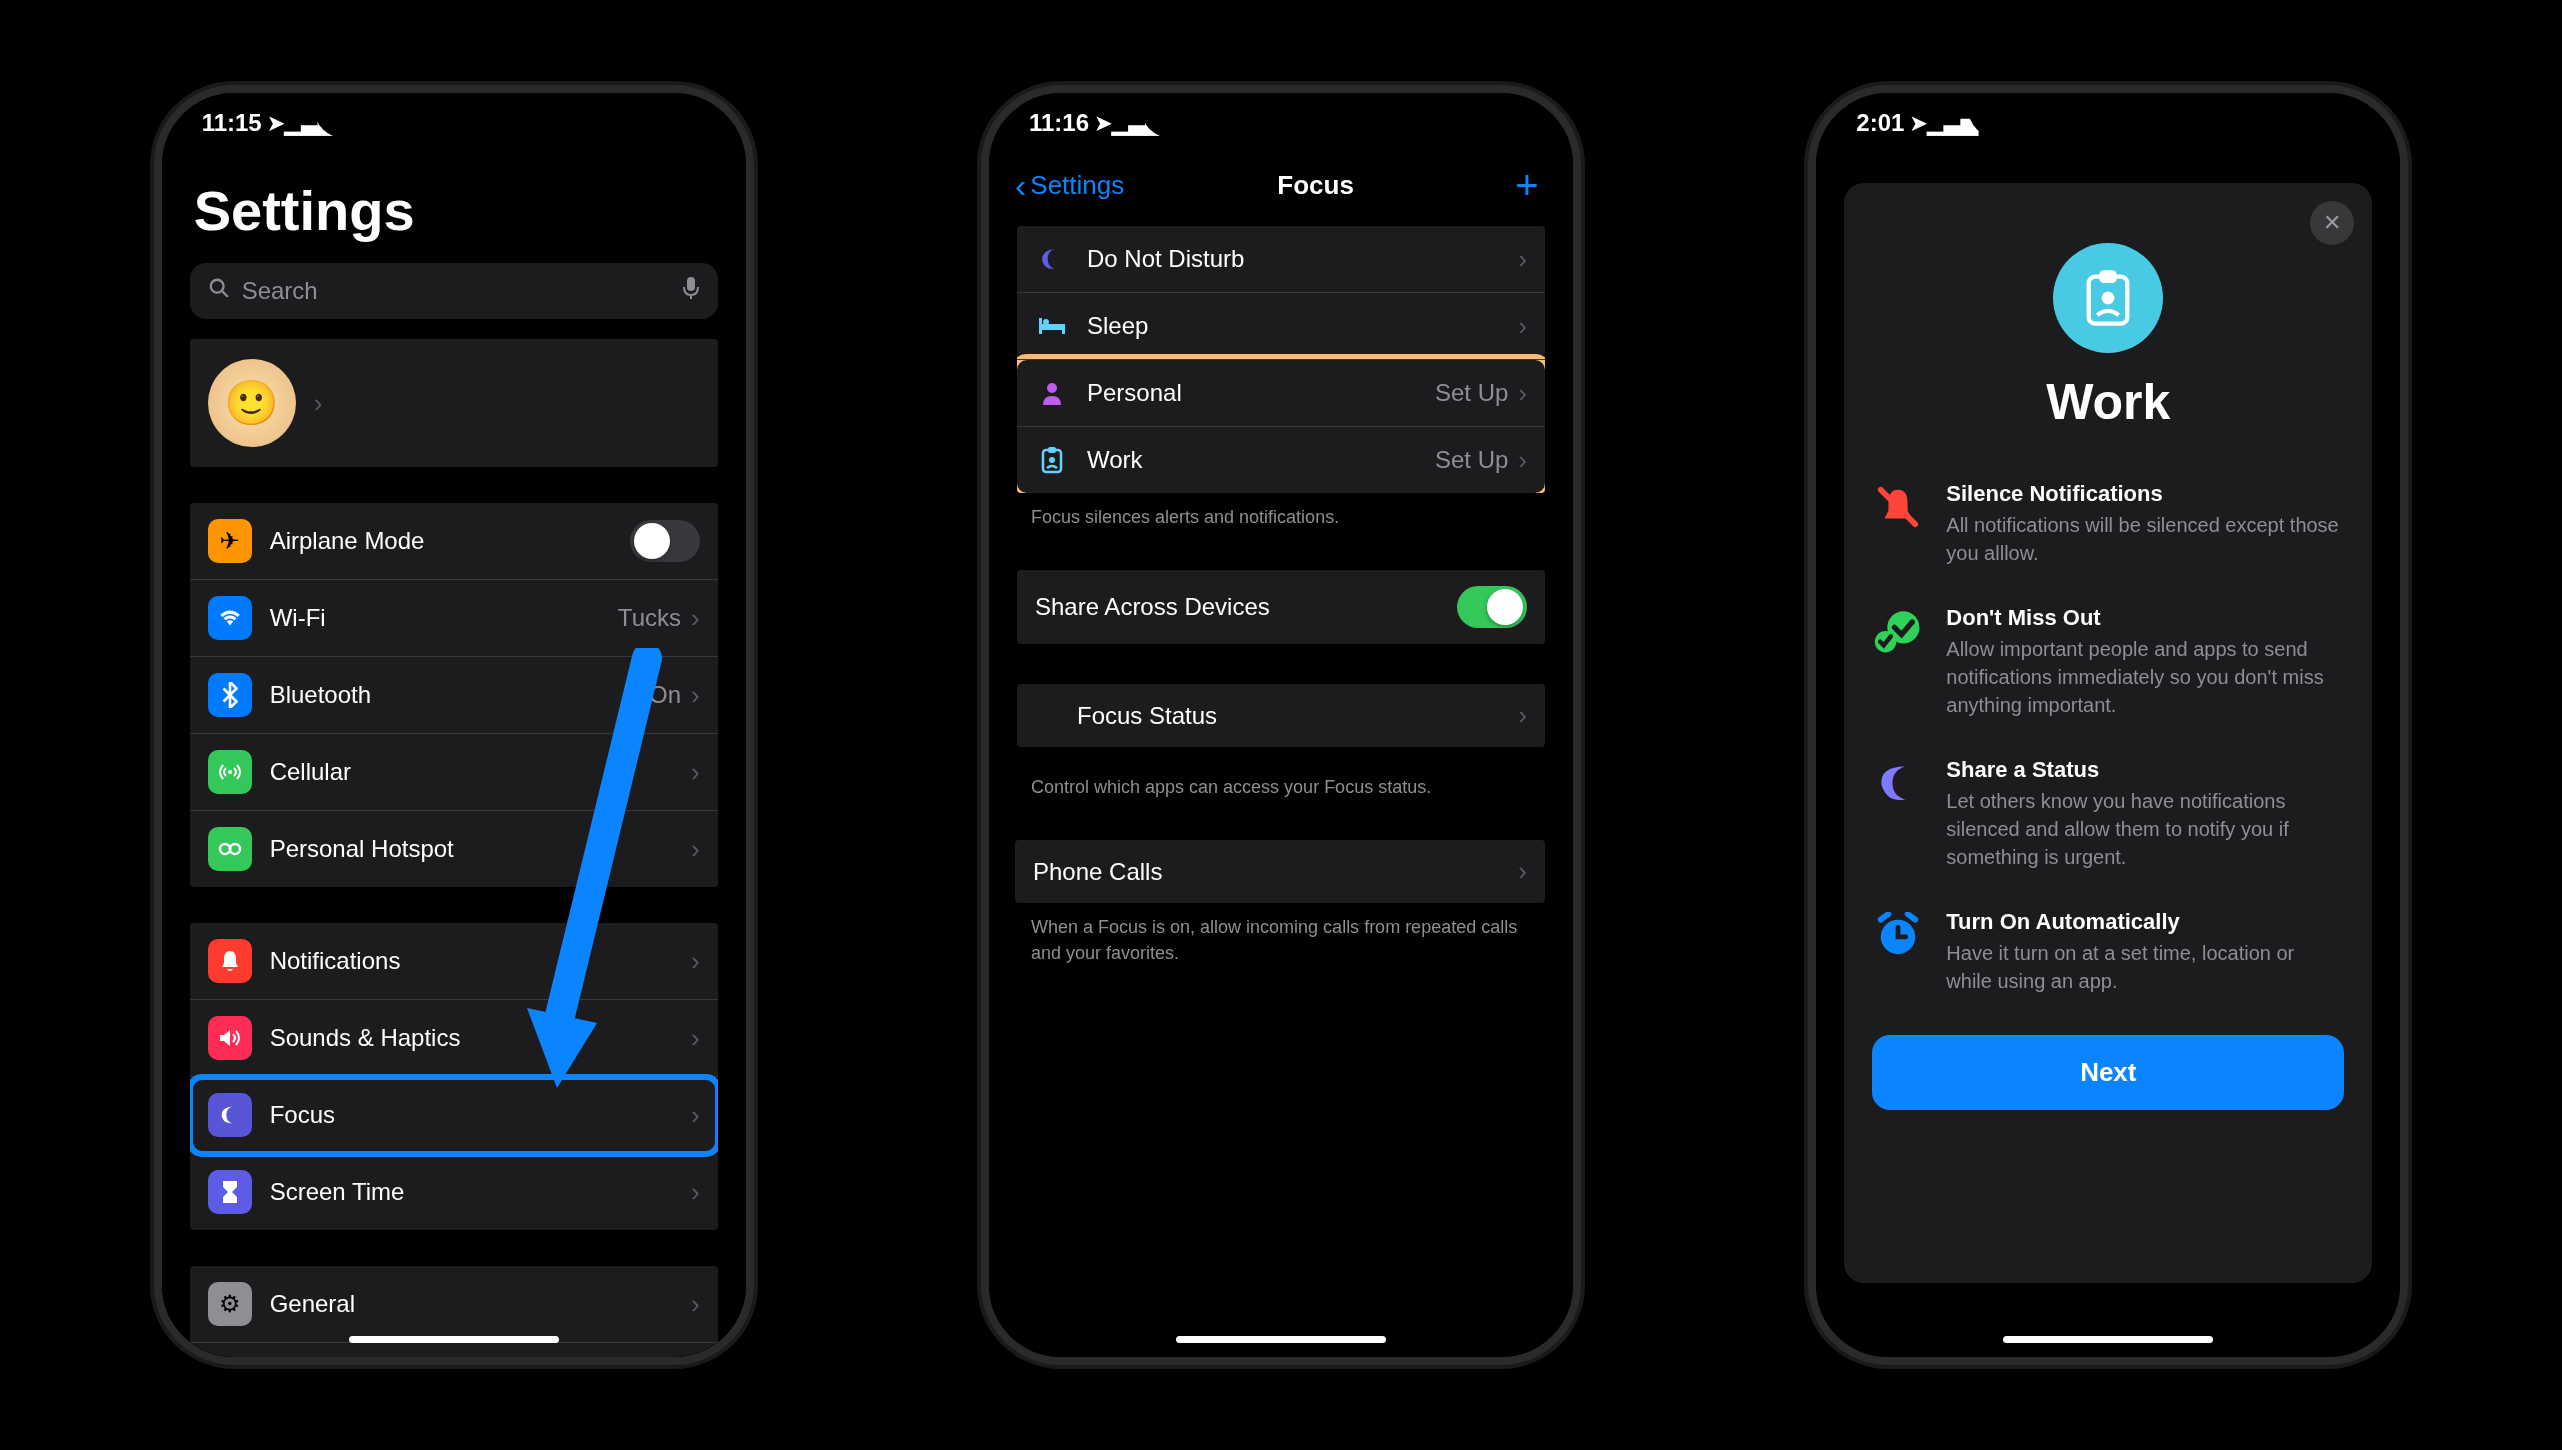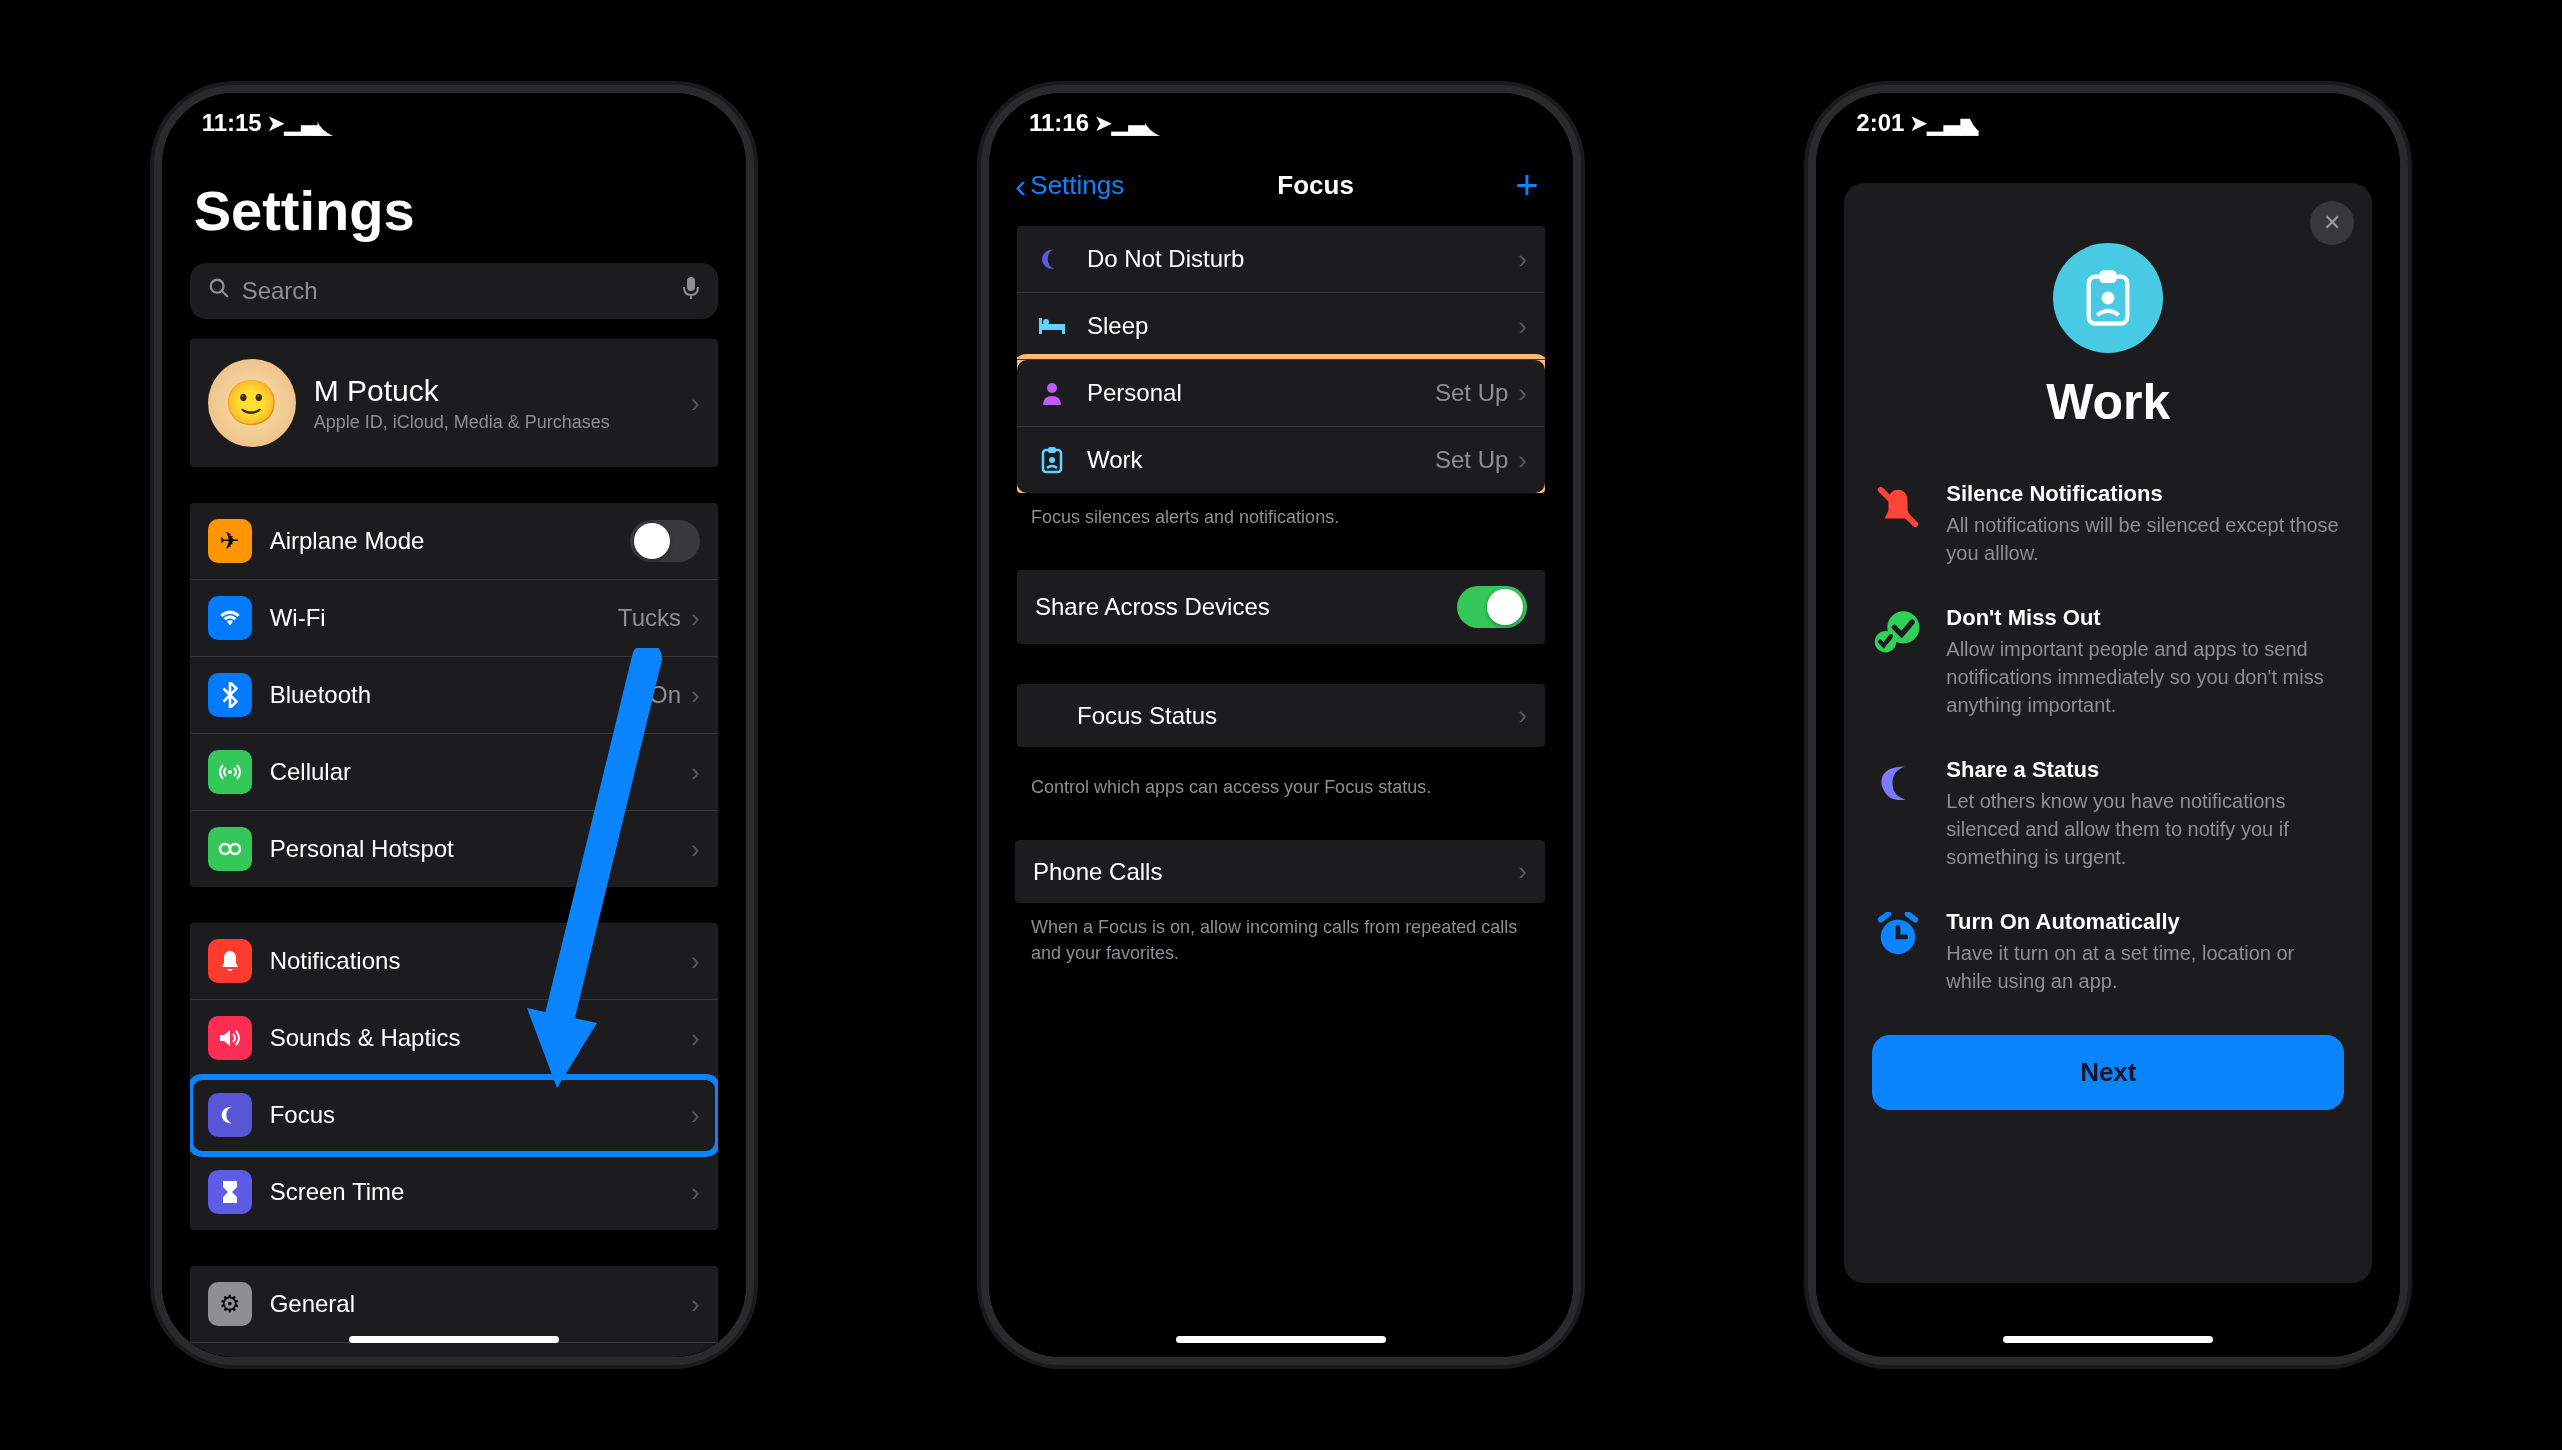--- a/index.html
+++ b/index.html
@@ -241,21 +241,21 @@
 }
 .fi-red { color: #ff453a; }
 .fi-green { color: #30d158; }
 .fi-purple { color: #7d7aff; }
 .fi-blue { color: #0a84ff; }
 .feature-text .ft-title { color: #fff; font-size: 22px; font-weight: 600; margin-bottom: 4px; }
 .feature-text .ft-sub { color: #8e8e93; font-size: 20px; line-height: 1.4; }
 
 .next-btn {
   background: #0a84ff;
-  color: #0f172a;
+  color: #ffffff;
   font-size: 26px;
   font-weight: 600;
   text-align: center;
   padding: 22px;
   border-radius: 18px;
   margin-top: 40px;
 }
 
 .home-indicator {
   position: absolute;
@@ -310,24 +310,20 @@
         <svg width="18" height="24" viewBox="0 0 18 24">
             <rect x="5" y="1" width="8" height="14" rx="4" fill="#8e8e93"></rect>
             <path d="M2 11 Q2 19 9 19 Q16 19 16 11 M9 19 V23" stroke="#8e8e93" stroke-width="2" fill="none"></path>
           </svg>
       </span>
     </div>
 
     <div class="card">
       <div class="card-row profile-row">
         <div class="avatar">🙂</div>
-        <div class="profile-text" style="flex:1">
-          <div class="name">M Potuck</div>
-          <div class="sub">Apple ID, iCloud, Media &amp; Purchases</div>
-        </div>
         <span class="chevron">›</span>
       </div>
     </div>
 
     <div class="card">
       <div class="card-row">
         <div class="icon-box icon-orange">✈︎</div>
         <div class="row-label">Airplane Mode</div>
         <div class="toggle">
             <div class="toggle-knob"></div>

